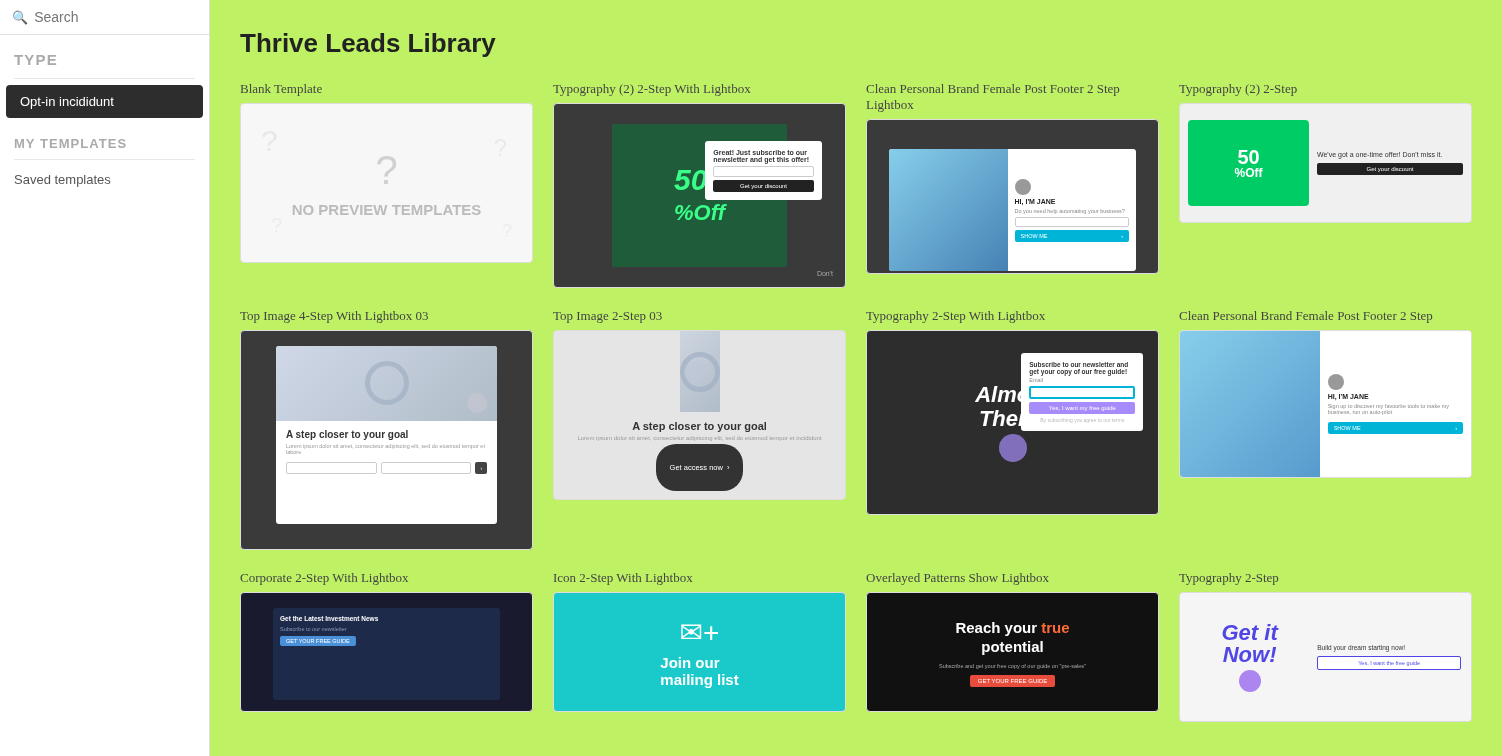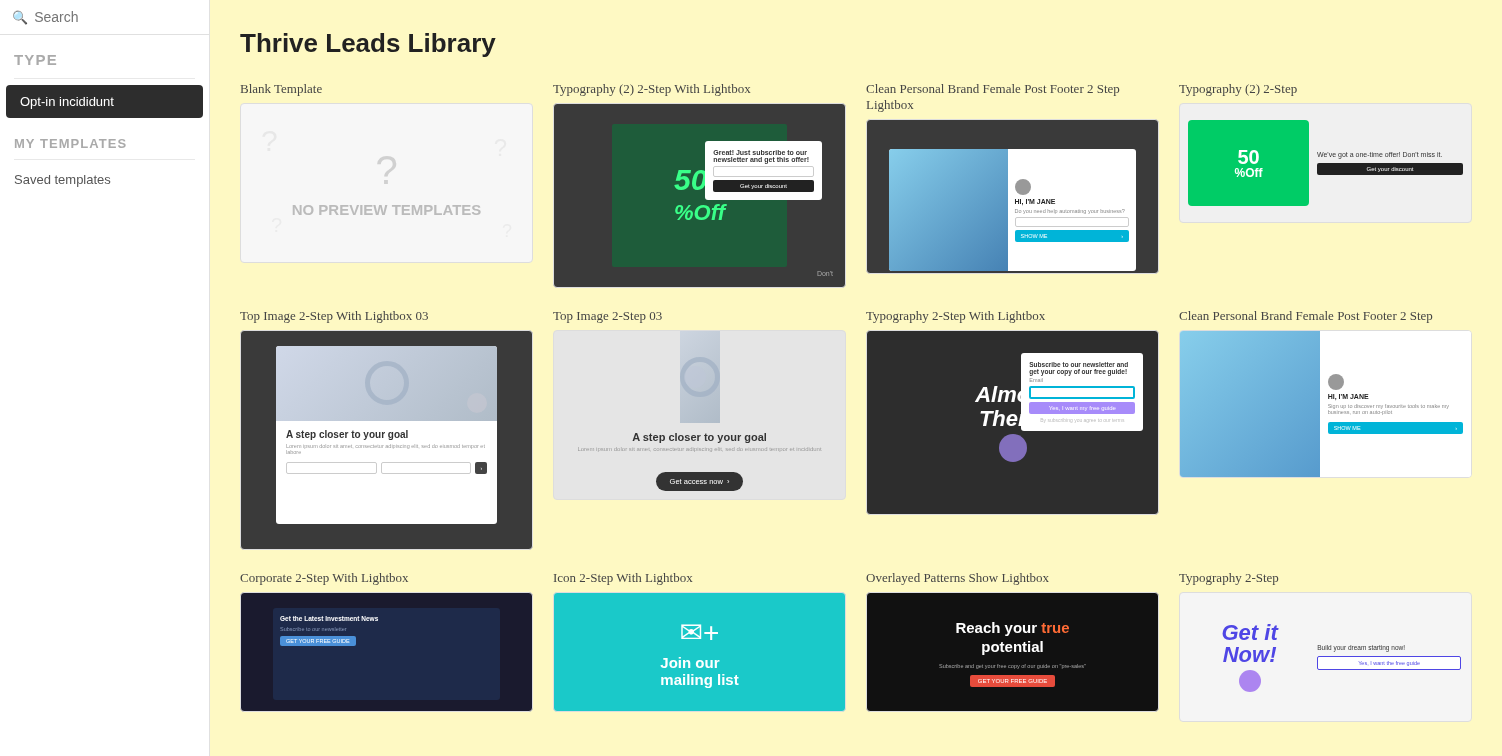--- a/index.html
+++ b/index.html
@@ -60,21 +60,21 @@
       font-size: 13px;
       color: #555;
       cursor: pointer;
     }
 
     
     #main {
       flex: 1;
       overflow-y: auto;
       padding: 28px 30px;
-      background: #fef9c3;
+      background: #bef264;
     }
     #page-title {
       font-size: 26px;
       font-weight: 600;
       color: #222;
       margin-bottom: 22px;
     }
 
     
     .templates-grid {
@@ -205,21 +205,21 @@
           <div style="font-size:12px;font-weight:900;color:#fff;line-height:1;">%Off</div>
         </div>
         <div style="flex:1;padding-left:8px;display:flex;flex-direction:column;gap:5px;">
           <div style="font-size:7px;color:#333;">We've got a one-time offer! Don't miss it.</div>
           <div style="background:#222;color:#fff;font-size:6px;padding:3px 5px;border-radius:2px;text-align:center;">Get your discount</div>
         </div>
       </div>
     </div>
 
     <div class="template-card" style="grid-row:span 1;">
-      <div class="template-card-label">Top Image 2-Step With Lightbox 03</div>
+      <div class="template-card-label">Top Image 4-Step With Lightbox 03</div>
       <div class="template-preview" style="background:#3a3a3a;height:220px;">
         <div style="background:#fff;width:76%;height:82%;margin:auto;margin-top:5%;border-radius:3px;overflow:hidden;display:flex;flex-direction:column;">
           <div style="height:42%;background:linear-gradient(135deg,#d0d8e8,#b0bcc8);display:flex;align-items:center;justify-content:center;position:relative;">
             <div style="width:44px;height:44px;border:5px solid rgba(160,175,195,0.7);border-radius:50%;"></div>
             <div style="position:absolute;right:10px;bottom:8px;width:20px;height:20px;border-radius:50%;background:rgba(200,200,210,0.6);"></div>
           </div>
           <div style="padding:8px 10px;flex:1;display:flex;flex-direction:column;gap:3px;">
             <div style="font-size:10px;font-weight:700;color:#333;">A step closer to your goal</div>
             <div style="font-size:5.5px;color:#999;">Lorem ipsum dolor sit amet, consectetur adipiscing elit, sed do eiusmod tempor et labore</div>
             <div style="display:flex;gap:4px;margin-top:4px;">
@@ -237,21 +237,21 @@
       <div class="template-preview" style="background:#e5e5e5;height:170px;display:flex;flex-direction:column;overflow:hidden;">
         <div style="height:55%;background:linear-gradient(135deg,#cdd5e0,#b0bcc8);display:flex;align-items:center;justify-content:center;position:relative;">
           <div style="width:40px;height:40px;border:5px solid rgba(160,175,195,0.7);border-radius:50%;"></div>
           <div style="position:absolute;right:14px;top:50%;transform:translateY(-50%);width:22px;height:22px;border-radius:50%;background:rgba(190,198,215,0.6);"></div>
         </div>
         <div style="flex:1;padding:8px;display:flex;flex-direction:column;align-items:center;justify-content:space-between;">
           <div style="text-align:center;">
             <div style="font-size:11px;font-weight:700;color:#333;">A step closer to your goal</div>
             <div style="font-size:6px;color:#999;margin:3px 0;">Lorem ipsum dolor sit amet, consectetur adipiscing elit, sed do eiusmod tempor et incididunt</div>
           </div>
-          <div style="background:#333;color:#fff;font-size:7.5px;padding:5px 14px;border-radius:20px;display:flex;align-items:center;gap:4px;">Get access now <span>›</span></div>
+          <div style="background:#333;color:#fff;font-size:7.5px;padding:19px 14px;border-radius:20px;display:flex;align-items:center;gap:4px;">Get access now <span>›</span></div>
         </div>
       </div>
     </div>
 
     <div class="template-card">
       <div class="template-card-label">Typography 2-Step With Lightbox</div>
       <div class="template-preview" style="background:#2d2d2d;height:185px;position:relative;overflow:hidden;">
         <div style="width:50%;height:100%;display:flex;flex-direction:column;align-items:center;justify-content:center;gap:3px;">
           <div style="font-size:22px;font-weight:900;color:#fff;font-style:italic;line-height:1.1;text-align:center;">Almost<br>There!</div>
           <div style="width:28px;height:28px;background:#a78bfa;border-radius:50%;opacity:0.7;"></div>

